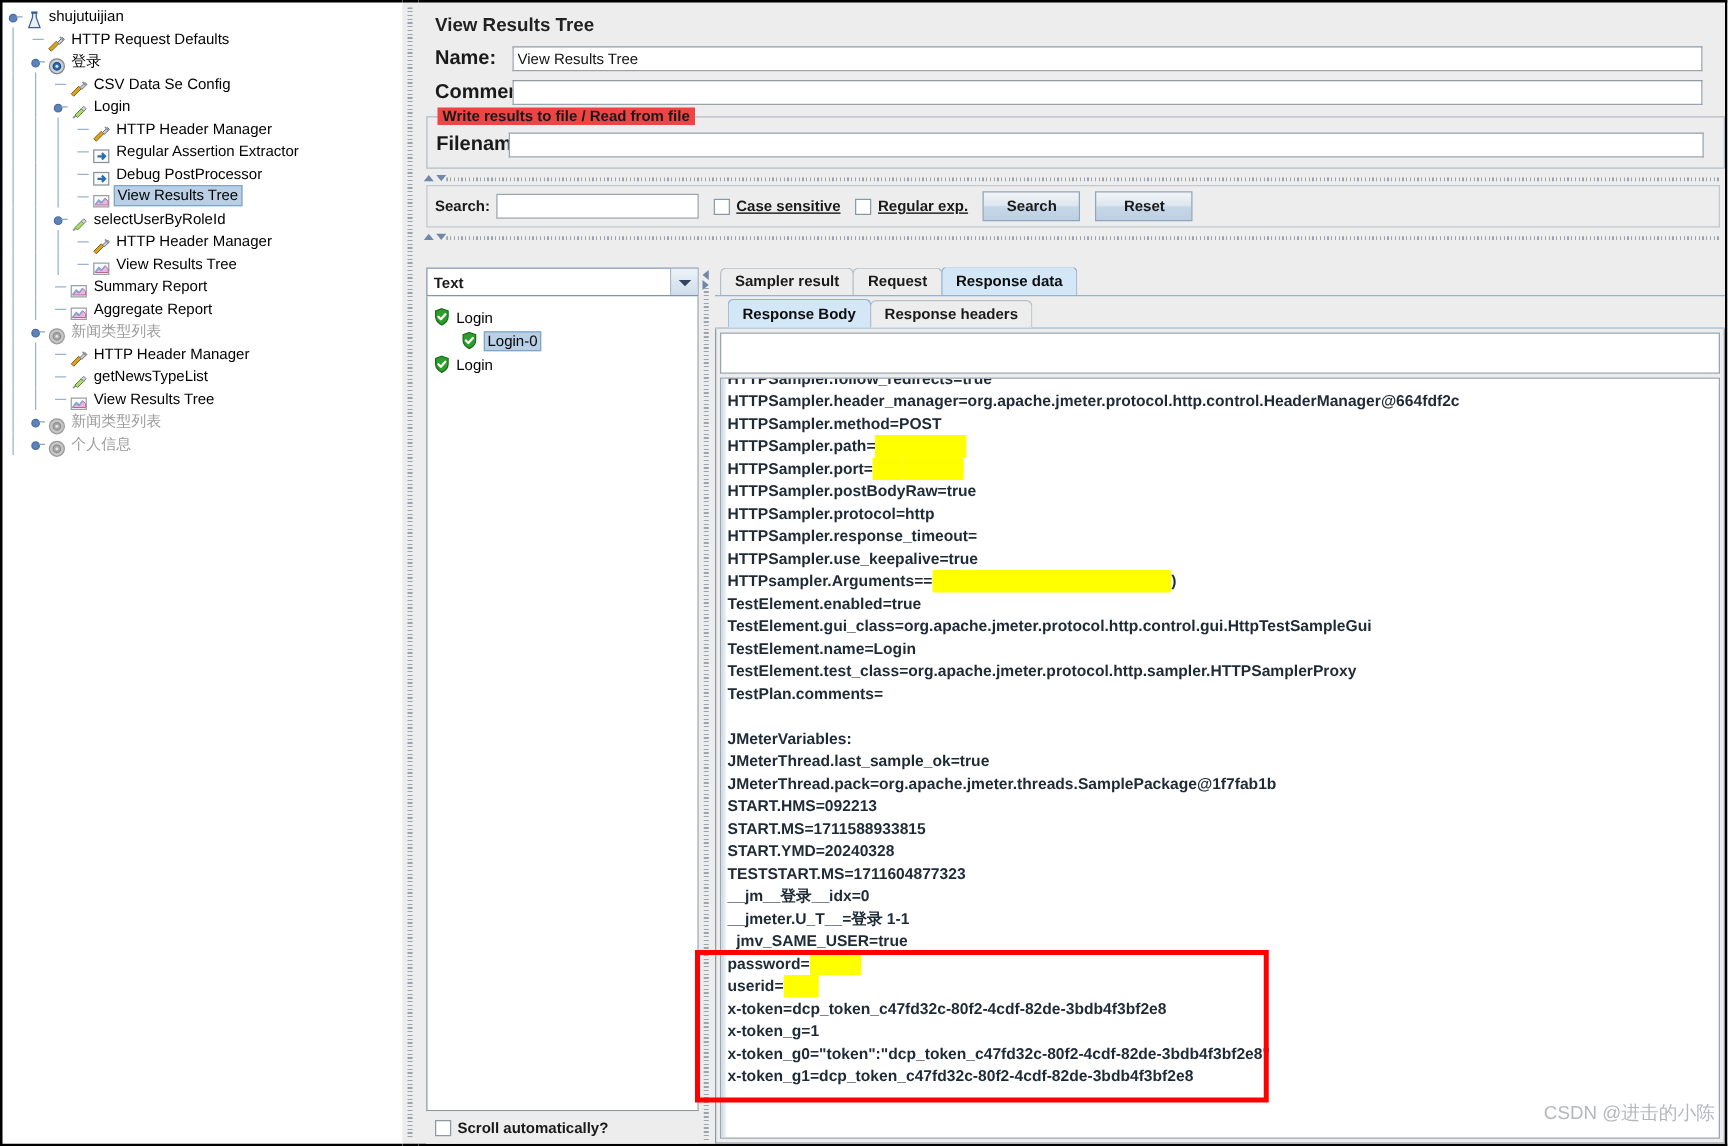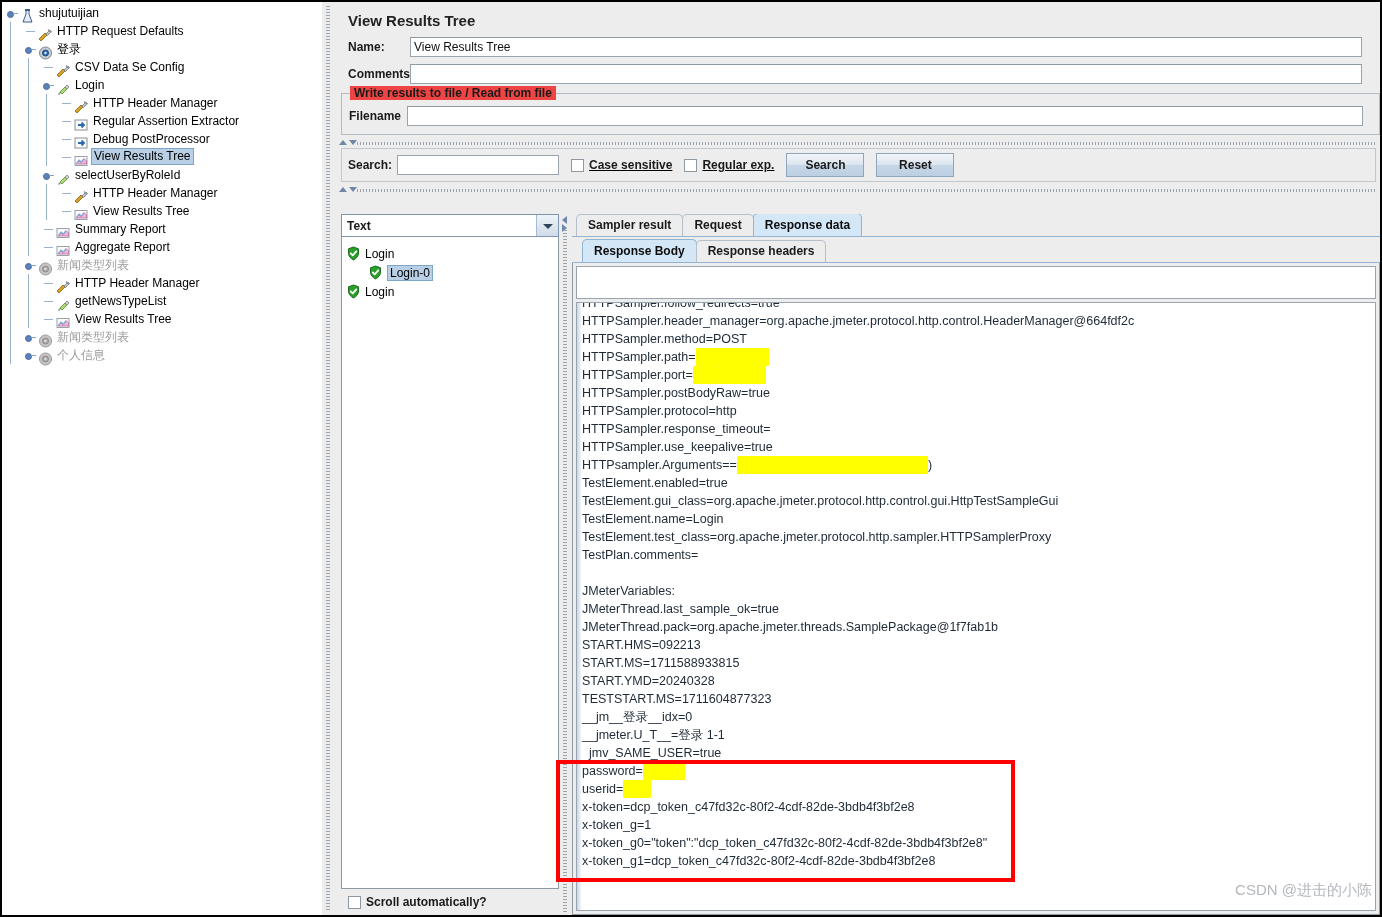--- a/index.html
+++ b/index.html
@@ -137,21 +137,21 @@
     padding: 10px 0 8px 13px;
   }
 
   .formrow {
     display: flex;
     align-items: center;
     padding: 0 0 7px 13px;
   }
   .formrow label {
     width: 62px;
-    font-size: 12px;
+    font-size: 16px;
     font-weight: bold;
     color: #1a1a1a;
     flex: none;
   }
   .jtext {
     flex: 1;
     height: 20px;
     background: #fff;
     border: 1px solid #9aa4ae;
     border-top-color: #8e99a3;
@@ -417,20 +417,21 @@
     background: #fff;
     border: 1px solid #9aa4ae;
   }
   #resp-text-wrap {
     flex: 1;
     position: relative;
     background: #fff;
     border: 1px solid #9aa4ae;
     margin: 3px 3px 3px 3px;
     overflow: hidden;
+    font-weight: bold;
   }
   #resp-text {
     position: absolute;
     left: 5px; right: 0;
     top: -9px;
     font-family: "Liberation Sans", sans-serif;
     font-size: 12.5px;
     color: #1e2a36;
     line-height: 18px;
     white-space: pre;

